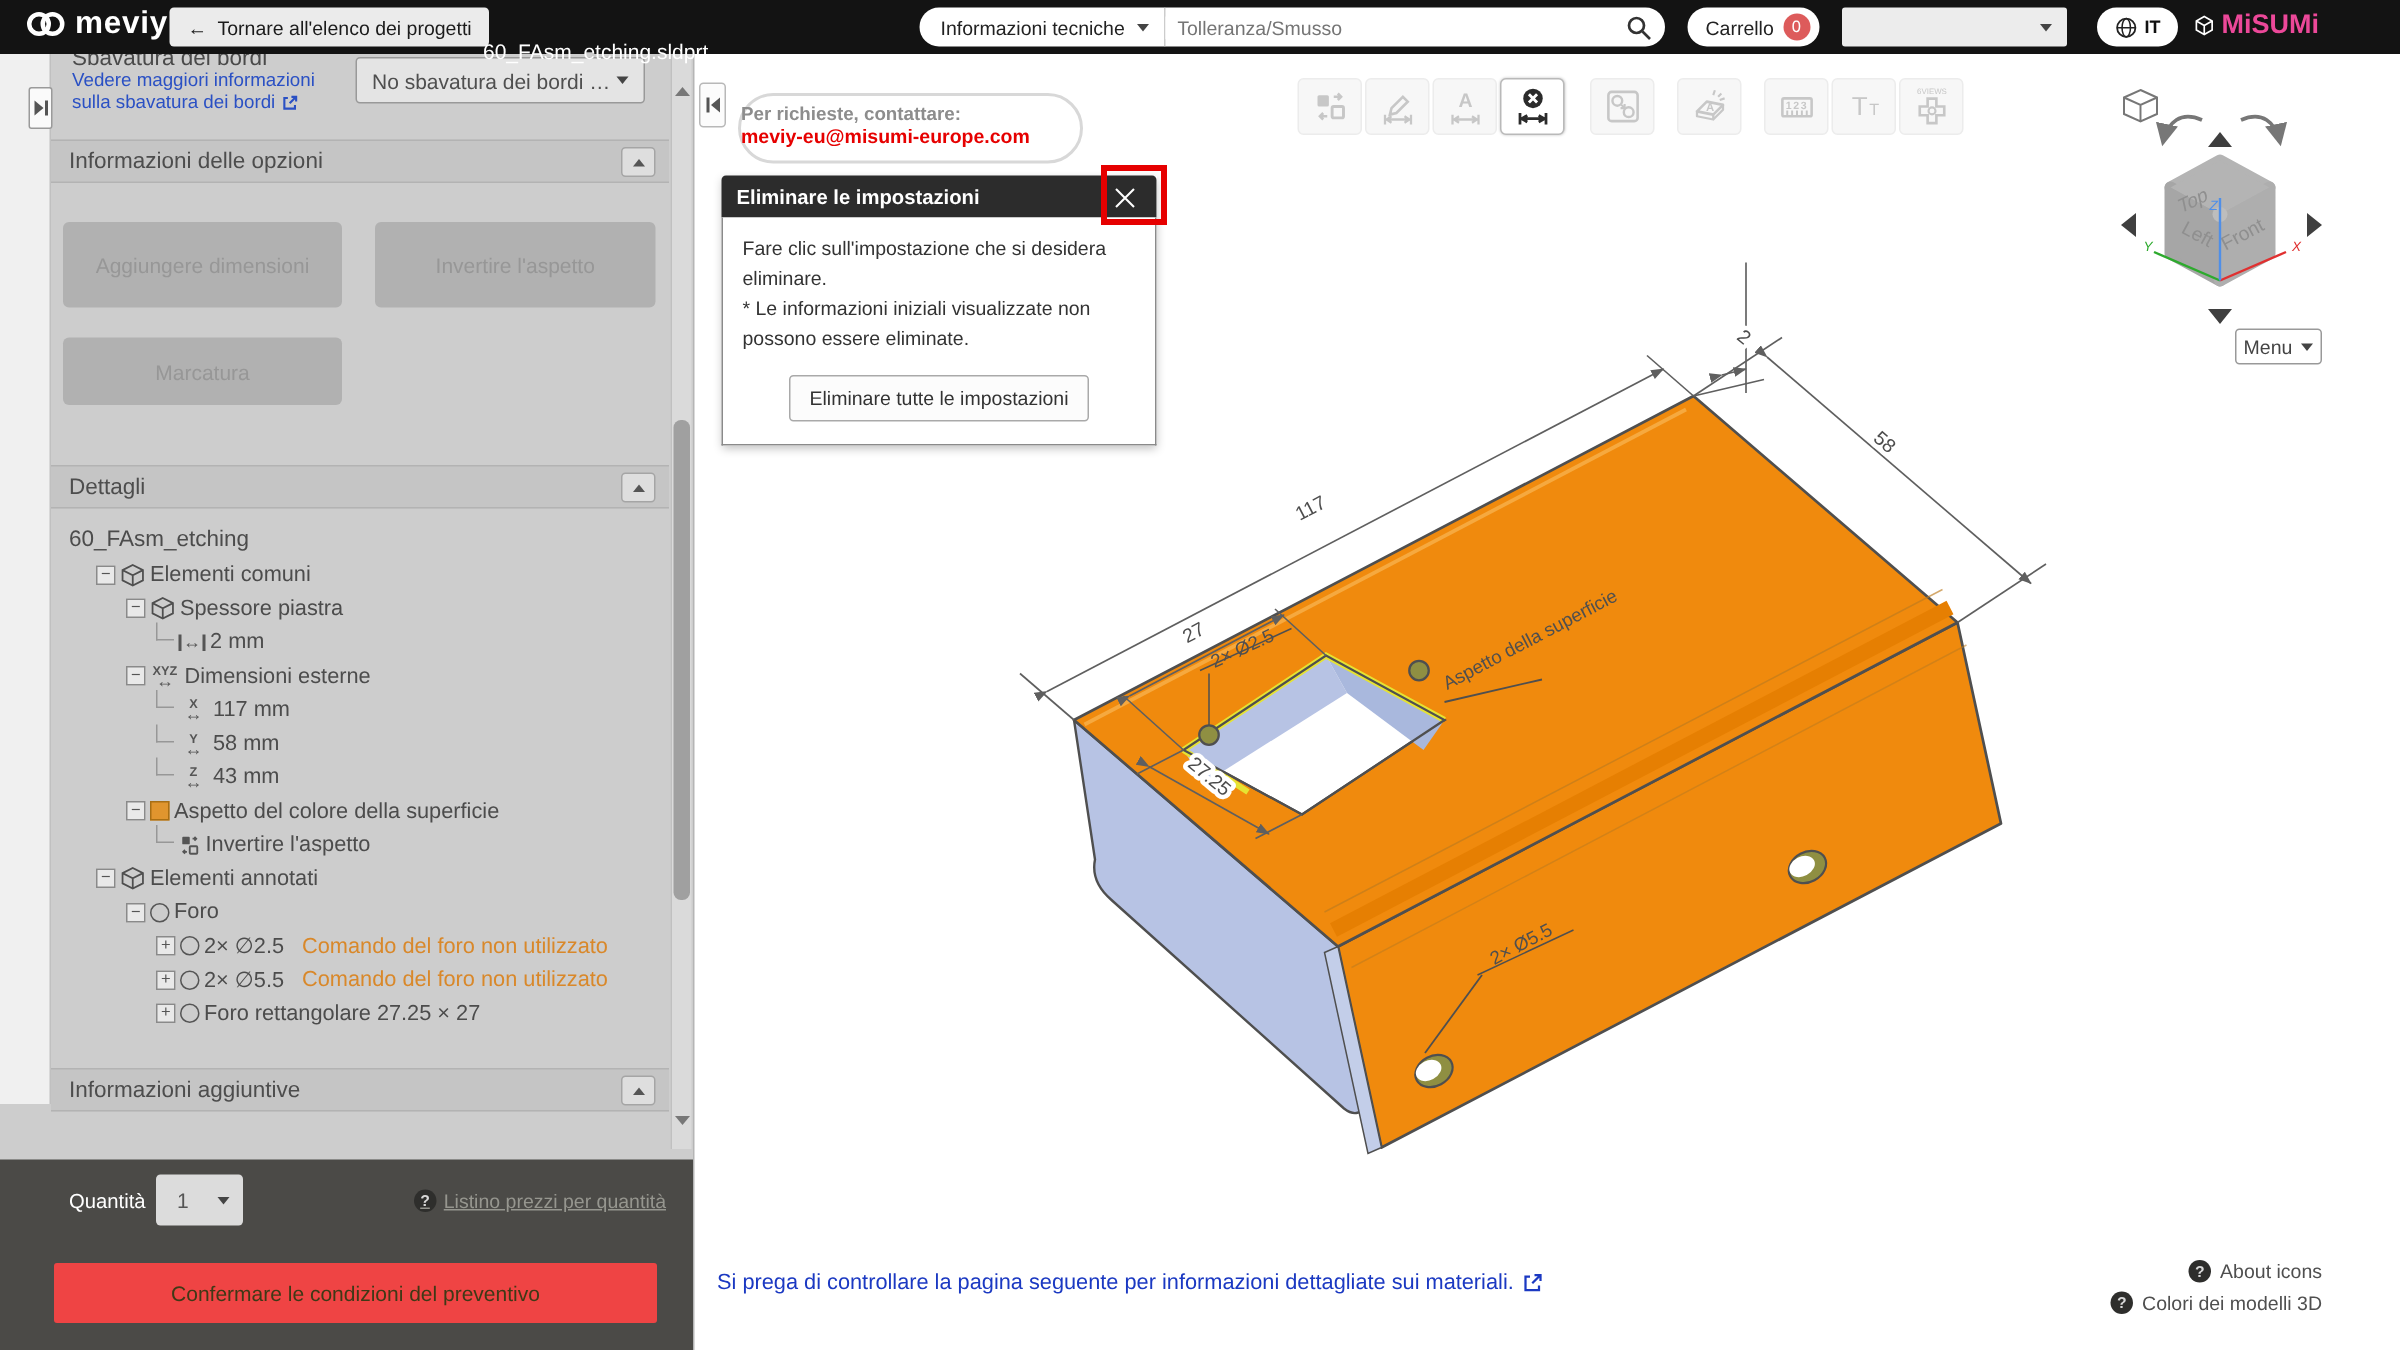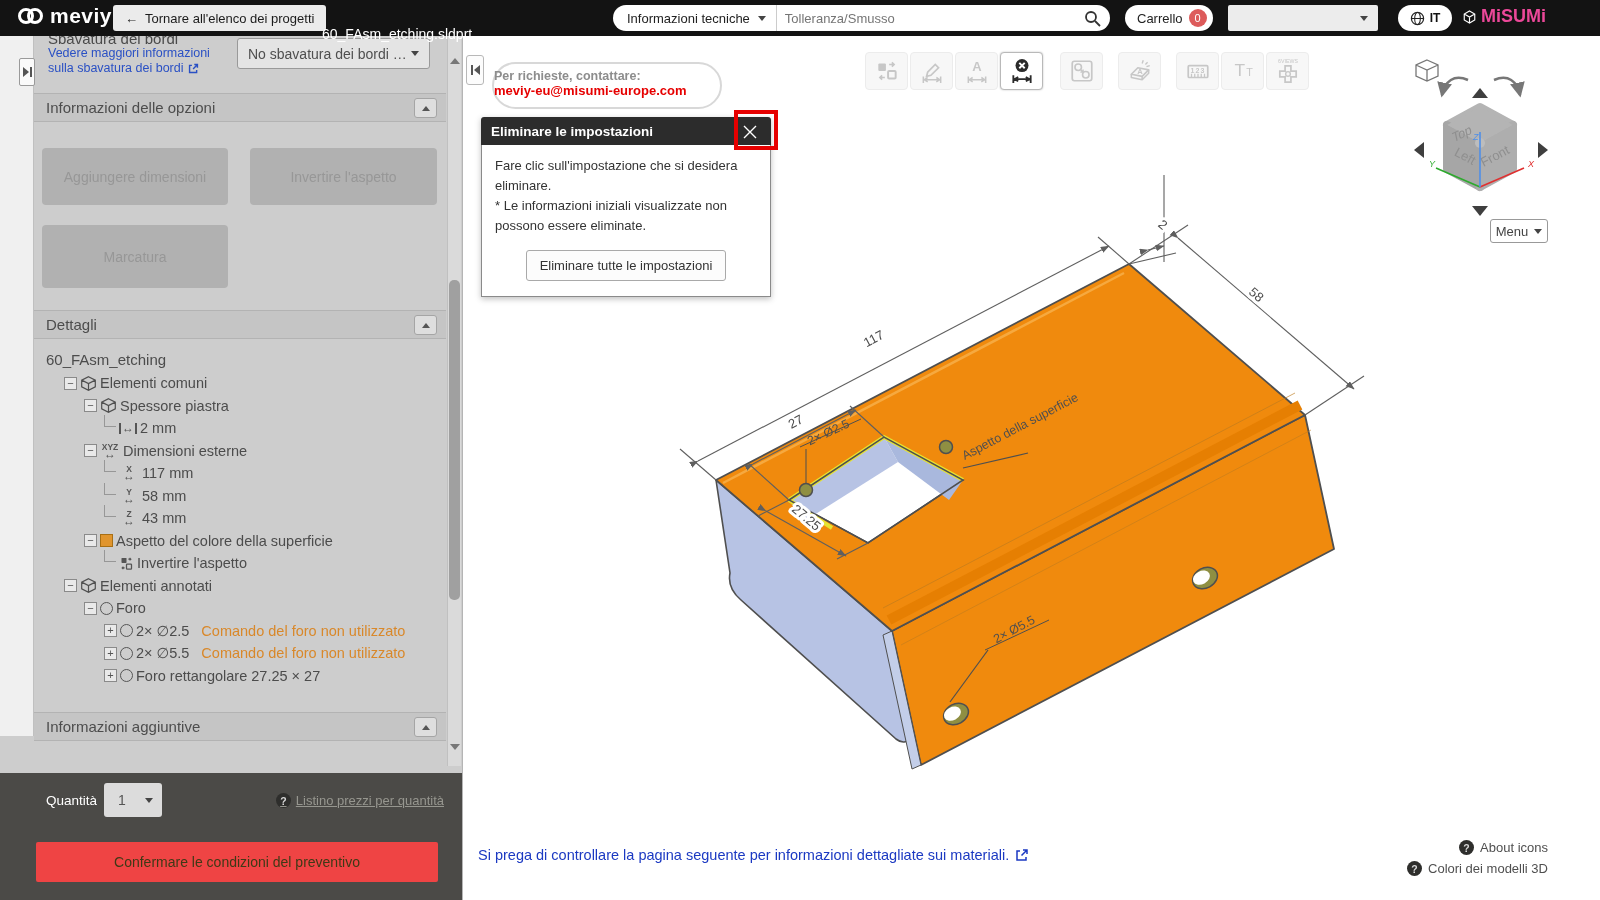--- a/index.html
+++ b/index.html
@@ -356,21 +356,21 @@
   </div>
 
   <div class="sec" style="top:93px">
     <span class="sec-title">Informazioni delle opzioni</span>
     <span class="collapse-btn">
         <span class="tri-up"></span>
       </span>
   </div>
   <div class="opt-btn" style="left:42px; top:148px; width:186px; height:57px;">Aggiungere dimensioni</div>
   <div class="opt-btn" style="left:250px; top:148px; width:187px; height:57px;">Invertire l'aspetto</div>
-  <div class="opt-btn" style="left:42px; top:225px; width:186px; height:63px;">Marcatura</div>
+  <div class="opt-btn" style="left:42px; top:225px; width:186px; height:45px;">Marcatura</div>
 
   <div class="sec" style="top:310px">
     <span class="sec-title">Dettagli</span>
     <span class="collapse-btn">
         <span class="tri-up"></span>
       </span>
   </div>
 
   <div class="tree">
     <div class="tree-root">60_FAsm_etching</div>

